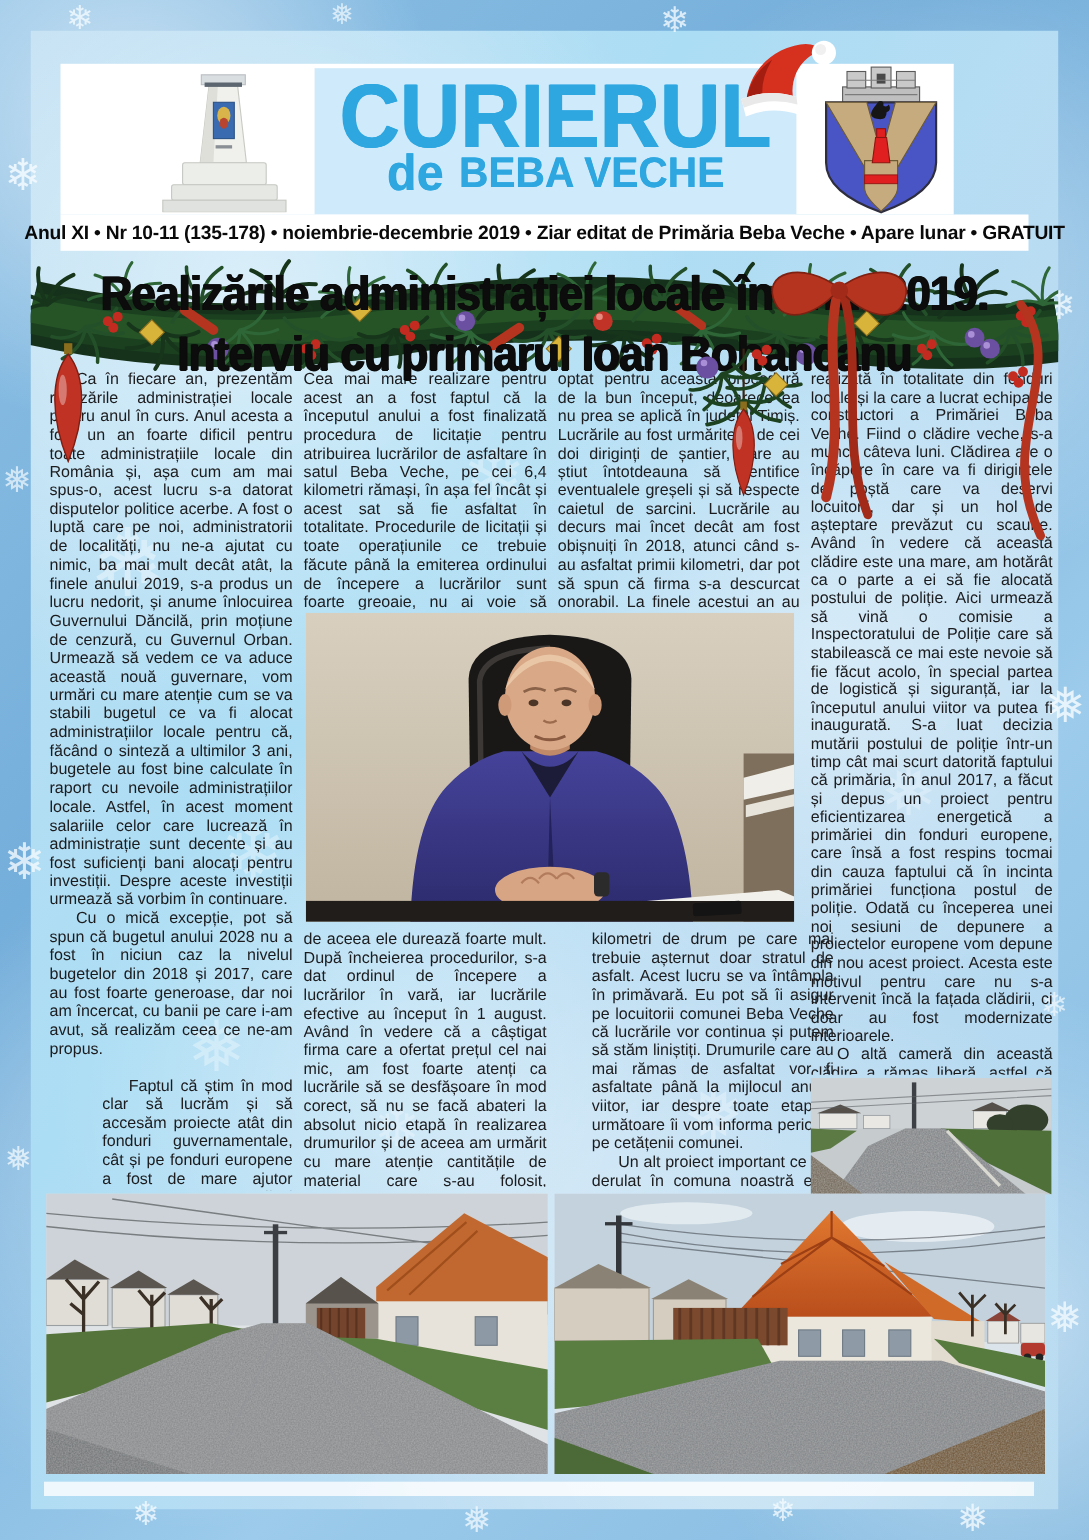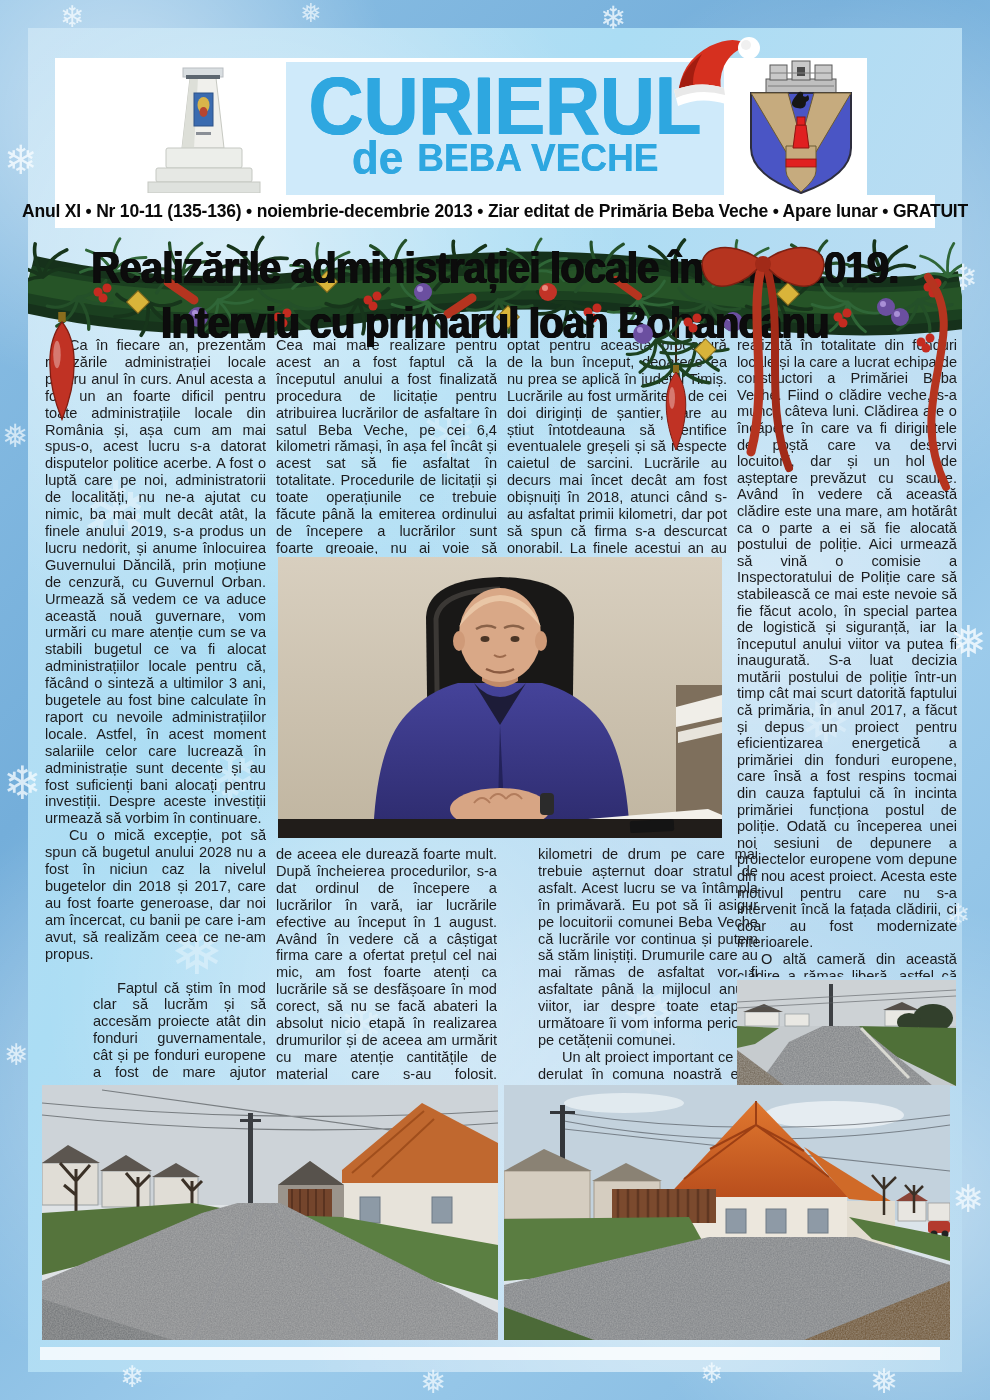--- a/index.html
+++ b/index.html
@@ -124,21 +124,21 @@
     <polygon points="11,40 48,40 62,90 46,99" fill="#c6ab7e" stroke="#6b5a33" stroke-width="1"></polygon>
     <polygon points="111,40 74,40 60,90 76,99" fill="#c6ab7e" stroke="#6b5a33" stroke-width="1"></polygon>
     <path d="M46 93 L76 93 L76 118 Q76 126 61 139 Q46 126 46 118 Z" fill="#c6ab7e" stroke="#6b5a33" stroke-width="1"></path>
     <path d="M55 44 q-7 9 2 11 q9 2 9 -6 q5 -2 2 -7 q-2 3 -5 1 q1 -5 -4 -4 z" fill="#161616"></path>
     <polygon points="56,72 66,72 69,95 53,95" fill="#e02020" stroke="#8e1410" stroke-width="1"></polygon>
     <rect x="57" y="64" width="8" height="8" fill="#e02020" stroke="#8e1410" stroke-width="1"></rect>
     <rect x="46" y="106" width="30" height="8" fill="#e02020" stroke="#8e1410" stroke-width="0.8"></rect>
   </svg>
 
   <div class="info-bar">
-    <span>Anul XI • Nr 10-11 (135-136) • noiembrie-decembrie 2013 • Ziar editat de Primăria Beba Veche • Apare lunar • GRATUIT</span>
+    <span>Anul XI • Nr 10-11 (135-178) • noiembrie-decembrie 2019 • Ziar editat de Primăria Beba Veche • Apare lunar • GRATUIT</span>
   </div>
 
   <svg class="garland-svg" viewBox="0 0 934 350">
     <defs>
       <g id="sp">
           <path d="M0 0C-10 -12 -20 -16 -30 -17M0 0C-4 -16 -3 -26 1 -34M0 0C8 -14 18 -18 30 -20M0 0C12 -6 24 -4 32 2M0 0C-12 -4 -24 0 -32 6" fill="none" stroke-linecap="round"></path>
         </g>
     </defs>
     <path d="M0 62 Q160 98 330 72 T660 70 T934 78" stroke="#0f2a12" stroke-width="58" fill="none" opacity=".96"></path>
     <path d="M0 62 Q160 98 330 72 T660 70 T934 78" stroke="#1b4020" stroke-width="38" fill="none"></path>

